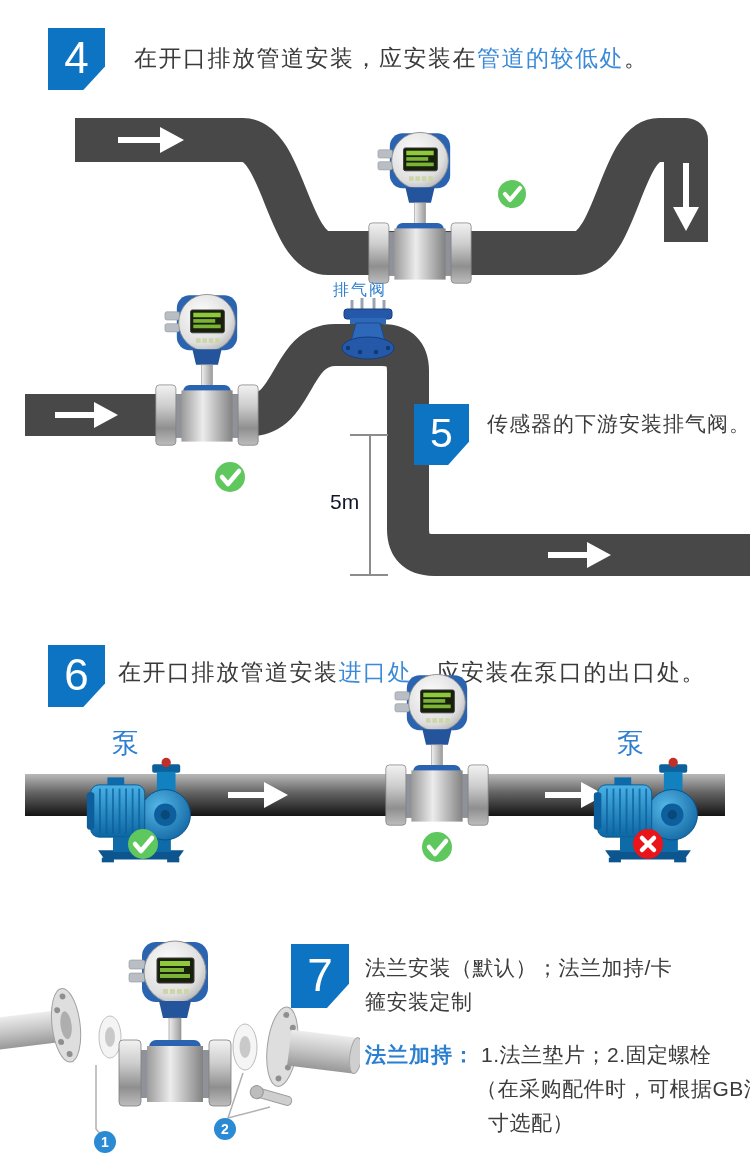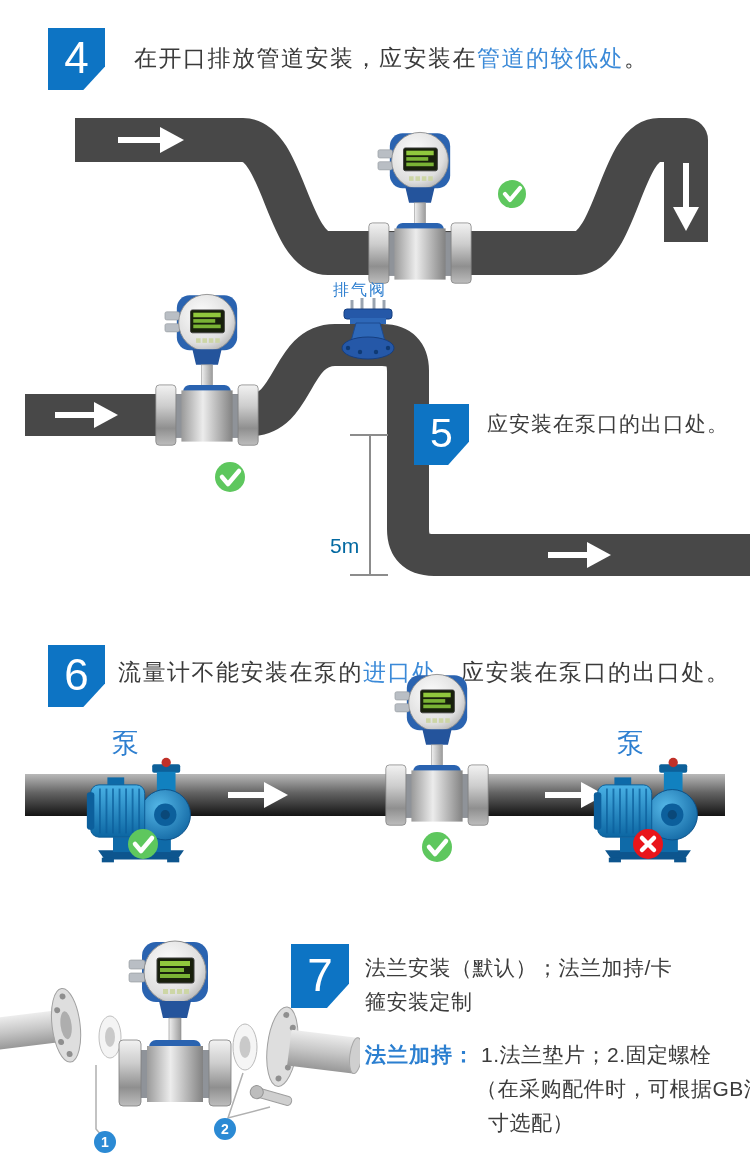--- a/index.html
+++ b/index.html
@@ -12,21 +12,21 @@
     font-size:44px;line-height:60px;text-align:center;
     clip-path:polygon(0 0,100% 0,100% 62%,62% 100%,0 100%);
   }
   .sec-title{
     position:absolute;font-size:23px;color:#3a3a3a;letter-spacing:1.5px;white-space:nowrap;
     font-weight:500;
   }
   .hl{color:#3b8ad8;}
   .diagram{position:absolute;left:0;}
   .blue-label{position:absolute;color:#2e7fd0;white-space:nowrap;}
-  .dim-label{position:absolute;color:#0369a1;font-size:21px;white-space:nowrap;margin-top:44px;}
+  .dim-label{position:absolute;color:#0f172a;font-size:21px;white-space:nowrap;}
   .s5text{position:absolute;font-size:21px;color:#3c3c3c;line-height:34px;letter-spacing:1px;white-space:nowrap;}
   .s7row{position:absolute;display:flex;align-items:flex-start;font-size:21px;line-height:34px;color:#3c3c3c;}
   .s7label{color:#2b7fd0;font-weight:bold;white-space:nowrap;margin-right:6px;letter-spacing:1px;}
   .s7lines div{white-space:nowrap;letter-spacing:0.5px;}
   .s7lines .indent{margin-left:7px;}
   .s7lines .outdent{margin-left:-5px;}
 </style>
 </head>
 <body>
 
@@ -188,28 +188,28 @@
     </g>
   </svg>
 
   <div class="blue-label" style="left:333px;top:280px;font-size:16px;letter-spacing:2px;">排气阀</div>
   <div class="dim-label" style="left:330px;top:490px;">5m</div>
 
   <div class="numbox" style="left:414px;top:404px;width:55px;height:61px;font-size:41px;line-height:59px;">
     <span>5</span>
   </div>
   <div class="s5text" style="left:487px;top:407px;">
-    <div>应安装在泵口的出口处。</div>
+    <div>传感器的下游安装排气阀。</div>
   </div>
 
   <div class="numbox" style="left:48px;top:645px;">
     <span>6</span>
   </div>
   <div class="sec-title" style="left:118px;top:657px;">
-    <span>流量计不能安装在泵的</span><span class="hl">进口处</span><span>，应安装在泵口的出口处。</span>
+    <span>在开口排放管道安装</span><span class="hl">进口处</span><span>，应安装在泵口的出口处。</span>
   </div>
 
   <svg class="diagram" style="top:660px;" width="750" height="230" viewBox="0 0 750 230">
     <rect x="25" y="114" width="700" height="42" fill="url(#pipe6G)"></rect>
     <g>
       <line x1="228" y1="135" x2="268" y2="135" stroke="#ffffff" stroke-width="6"></line>
       <polygon points="264,122 288,135 264,148" fill="#ffffff"></polygon>
     </g>
     <g>
       <line x1="545" y1="135" x2="585" y2="135" stroke="#ffffff" stroke-width="6"></line>

